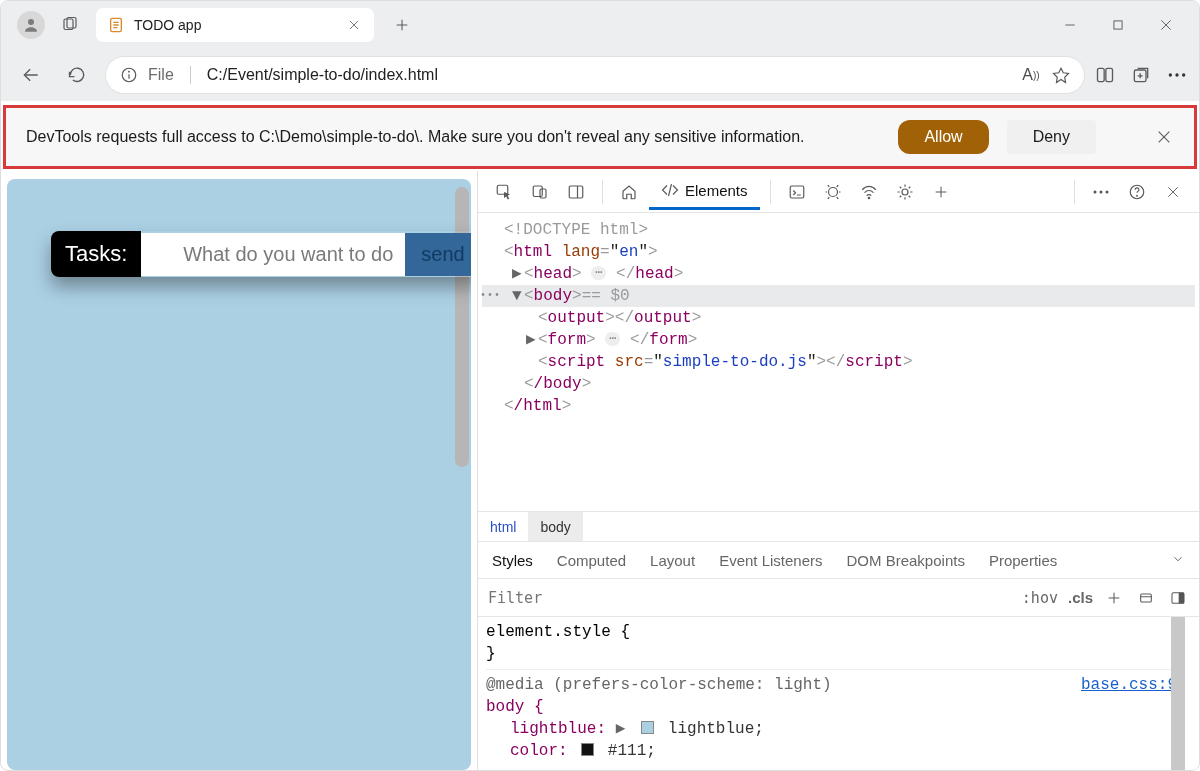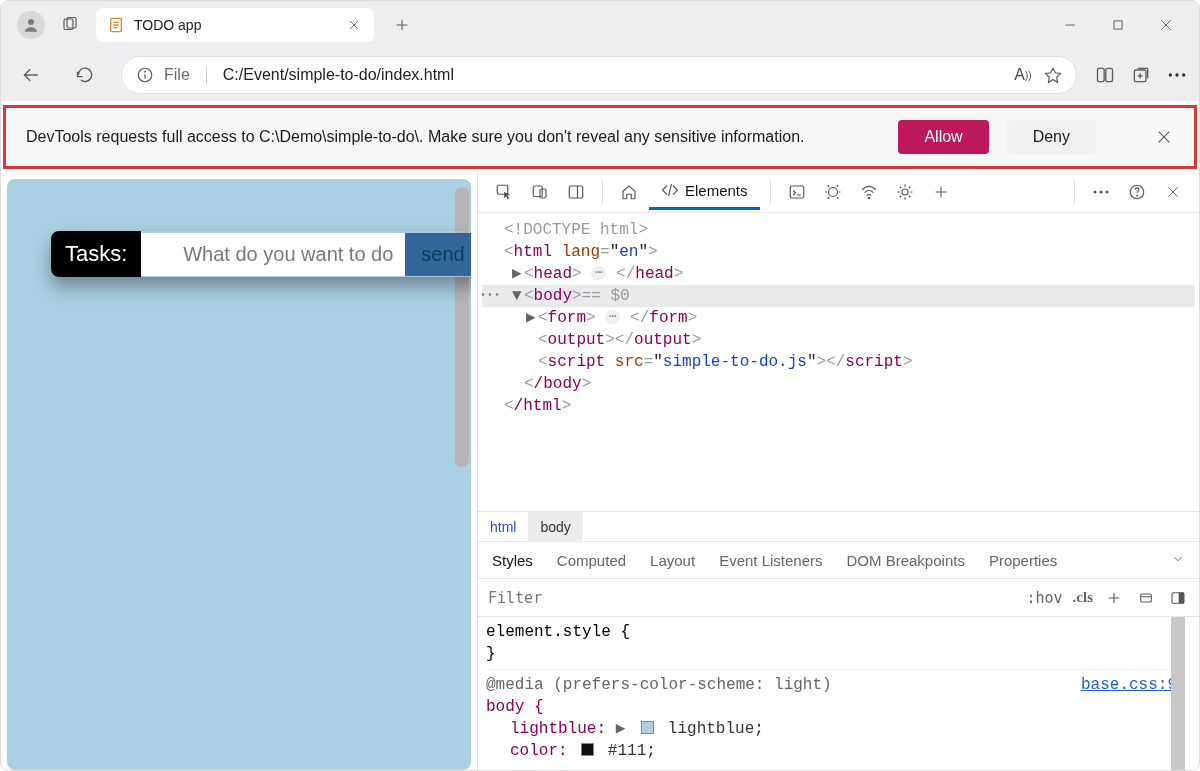--- a/index.html
+++ b/index.html
@@ -46,21 +46,21 @@
   .tab .close { width:16px; height:16px; color:#555; display:flex;align-items:center;justify-content:center; }
   .newtab { width:34px;height:34px;display:flex;align-items:center;justify-content:center;margin-left:10px;color:#555; }
   .win-controls { margin-left:auto; display:flex; gap:30px; padding-right:16px; }
   .win-controls .wc { width:18px;height:18px;display:flex;align-items:center;justify-content:center;color:#333; }
 
   
   .addr-row {
     height:52px;
     background:#edeef0;
     display:flex; align-items:center;
-    padding:0 12px; gap:18px;
+    padding:0 12px; gap:10px;
   }
   .nav-btn { width:36px;height:36px;display:flex;align-items:center;justify-content:center;border-radius:6px;color:#777; }
   .addrbar {
     flex:1; height:38px; background:#ffffff;
     border-radius:19px; border:1px solid #e0e0e0;
     display:flex; align-items:center; padding:0 14px; gap:10px;
     font-size:16px;
   }
   .addrbar .info-icon { display:flex; align-items:center; }
   .addrbar .scheme { color:#6b6b6b; }
@@ -75,22 +75,22 @@
   .infobar {
     height:64px;
     display:flex; align-items:center;
     padding:0 20px; gap:18px;
     background:#f7f7f7;
     border:3px solid #d73a3a;
     margin:4px 2px 2px 2px;
   }
   .infobar .msg { font-size:16px; color:#1b1b1b; flex:1; }
   .btn-allow {
-    background:#be185d; color:#fff;
-    border:none; padding:8px 26px; font-size:16px; border-radius:4px;
+    background:#a16207; color:#fff;
+    border:none; padding:8px 26px; font-size:16px; border-radius:12px;
   }
   .btn-deny {
     background:#f0f0f0; color:#1b1b1b;
     border:none; padding:8px 26px; font-size:16px; border-radius:4px;
   }
   .infobar .close { width:20px;height:20px;color:#222;display:flex;align-items:center;justify-content:center;margin-left:40px; }
 
   
   .main { display:flex; height:calc(771px - 48px - 52px - 64px); }
 
@@ -443,22 +443,22 @@
             </svg>
           </span>
       </span>
     </div>
 
     <div class="dom-tree">
       <div class="l grey" style="padding-left:22px;">&lt;!DOCTYPE html&gt;</div>
       <div class="l" style="padding-left:22px;"><span class="grey">&lt;</span><span class="tag">html</span> <span class="attr">lang</span><span class="grey">=</span>"<span class="str">en</span>"<span class="grey">&gt;</span></div>
       <div class="l" style="padding-left:30px;"><span class="tw">▶</span><span class="grey">&lt;</span><span class="tag">head</span><span class="grey">&gt;</span> <span class="ellip">⋯</span> <span class="grey">&lt;/</span><span class="tag">head</span><span class="grey">&gt;</span></div>
       <div class="l sel" style="padding-left:30px;"><span class="tw">▼</span><span class="grey">&lt;</span><span class="tag">body</span><span class="grey">&gt;</span> <span class="grey">== $0</span></div>
+      <div class="l" style="padding-left:56px;"><span class="grey">&lt;</span><span class="tag">output</span><span class="grey">&gt;&lt;/</span><span class="tag">output</span><span class="grey">&gt;</span></div>
       <div class="l" style="padding-left:44px;"><span class="tw">▶</span><span class="grey">&lt;</span><span class="tag">form</span><span class="grey">&gt;</span> <span class="ellip">⋯</span> <span class="grey">&lt;/</span><span class="tag">form</span><span class="grey">&gt;</span></div>
-      <div class="l" style="padding-left:56px;"><span class="grey">&lt;</span><span class="tag">output</span><span class="grey">&gt;&lt;/</span><span class="tag">output</span><span class="grey">&gt;</span></div>
       <div class="l" style="padding-left:56px;"><span class="grey">&lt;</span><span class="tag">script</span> <span class="attr">src</span><span class="grey">=</span>"<span class="str">simple-to-do.js</span>"<span class="grey">&gt;&lt;/</span><span class="tag">script</span><span class="grey">&gt;</span></div>
       <div class="l" style="padding-left:42px;"><span class="grey">&lt;</span><span class="tag">/body</span><span class="grey">&gt;</span></div>
       <div class="l" style="padding-left:22px;"><span class="grey">&lt;</span><span class="tag">/html</span><span class="grey">&gt;</span></div>
     </div>
 
     <div class="dom-crumb">
       <span class="crumb">html</span>
       <span class="crumb active">body</span>
     </div>
 
@@ -470,21 +470,21 @@
       <span class="st">DOM Breakpoints</span>
       <span class="st">Properties</span>
       <span class="chev"><svg width="14" height="14" viewBox="0 0 24 24" class="sicon">
             <polyline points="6 9 12 15 18 9"></polyline>
           </svg></span>
     </div>
 
     <div class="filter-row">
       <input placeholder="Filter" style="">
       <span style="font-family:Consolas,monospace">:hov</span>
-      <span style="font-family:Liberation Serif, serif;font-weight:bold">.cls</span>
+      <span style="font-family:Liberation Sans, sans-serif;font-weight:bold">.cls</span>
       <span class="fr-ico">
           <svg width="16" height="16" viewBox="0 0 24 24" class="sicon">
             <line x1="12" y1="4" x2="12" y2="20"></line>
             <line x1="4" y1="12" x2="20" y2="12"></line>
           </svg>
         </span>
       <span class="fr-ico">
           <svg width="16" height="16" viewBox="0 0 24 24" class="sicon">
             <rect x="4" y="6" width="16" height="12" rx="2"></rect>
             <line x1="4" y1="10" x2="20" y2="10"></line>

